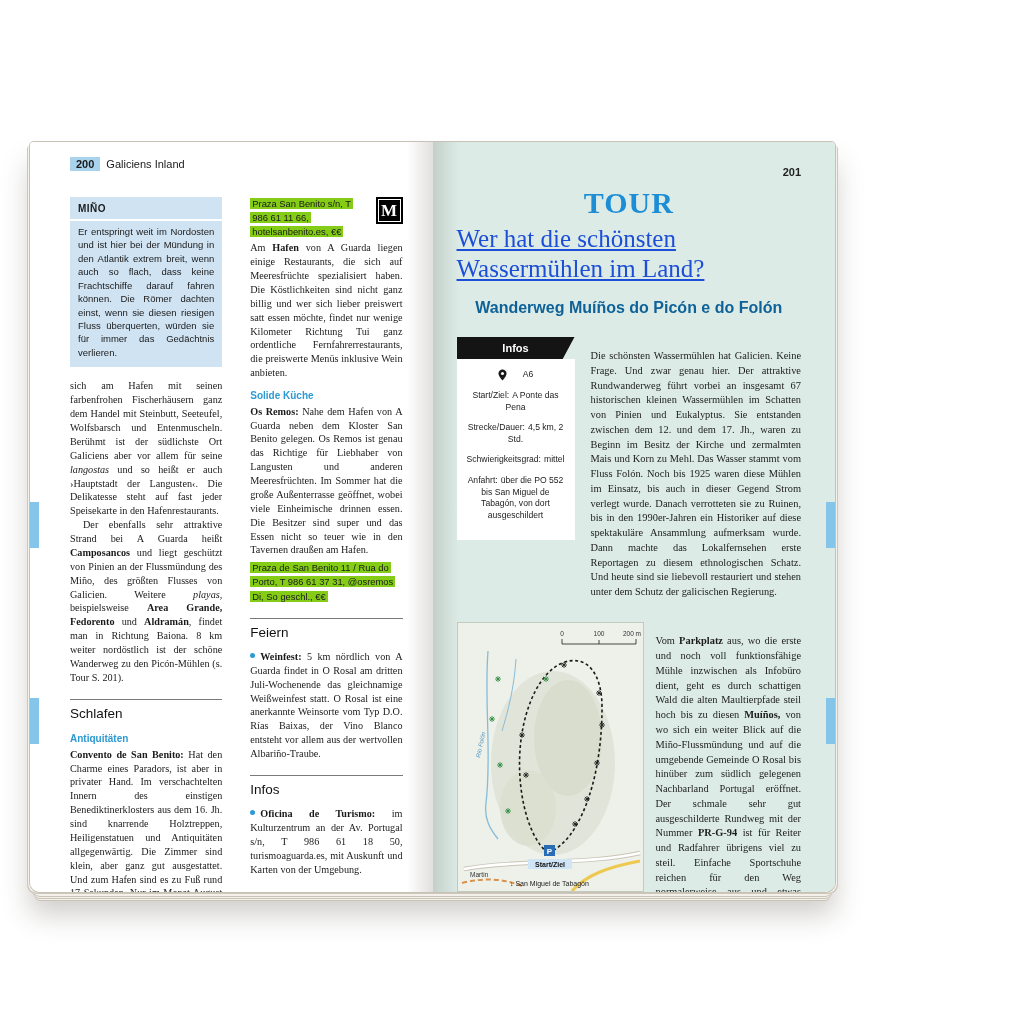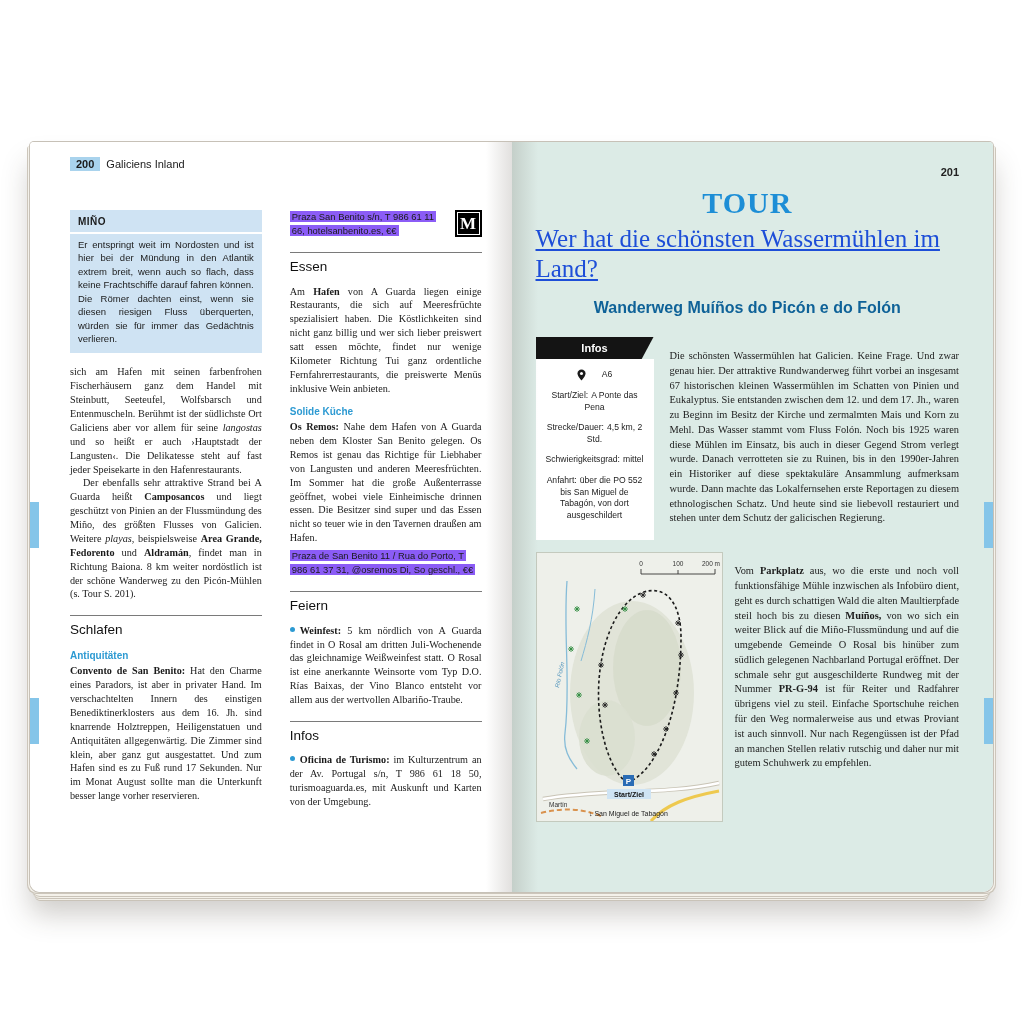--- a/index.html
+++ b/index.html
@@ -1,21 +1,21 @@
 <!DOCTYPE html>
 <html><head>
 <meta charset="utf-8">
 <style>
   html,body{margin:0;padding:0;}
   body{width:1024px;height:1024px;background:#ffffff;position:relative;overflow:hidden;
        font-family:"Liberation Serif", serif;color:#1a1a1a;}
   .b{font-weight:700;} .i{font-style:italic;}
 
   
-  .book{position:absolute;left:30px;top:142px;width:963px;height:750px;
+  .book{position:absolute;left:30px;top:142px;width:805px;height:750px;
         border-radius:4px 4px 10px 10px;background:#fff;
         box-shadow:
           0 0 0 1px #c7c1b7,
           -3px 2px 0 -1px #f4f1ea, -4px 3px 0 -1px #ccc6bb,
            3px 2px 0 -1px #f4f1ea,  4px 3px 0 -1px #ccc6bb,
           0 5px 0 -1px #f4f1ea, 0 6px 0 -1px #c9c3b8,
           0 9px 0 -3px #f4f1ea, 0 10px 0 -3px #c9c3b8,
           0 13px 0 -5px #f4f1ea, 0 14px 0 -5px #c9c3b8,
           0 22px 28px rgba(60,50,40,0.25);}
   .spread{display:flex;height:100%;border-radius:inherit;overflow:hidden;}
@@ -28,34 +28,34 @@
             background:linear-gradient(270deg,rgba(80,70,60,0) 0%,rgba(80,70,60,0.17) 100%);}
   .edge-tab{position:absolute;width:9px;height:46px;background:#85c5e9;}
   .page-left .edge-tab{left:0;}
   .page-right .edge-tab{right:0;}
   .tab-1{top:360px;} .tab-2{top:556px;}
 
   
   .lp{position:absolute;left:40px;right:30px;top:16px;bottom:22px;}
   .running-head{font-family:"Liberation Sans",sans-serif;font-size:11px;}
   .pagenum{font-weight:700;background:#a9d3ed;padding:1px 6px;margin-right:6px;}
-  .cols{display:flex;gap:28px;margin-top:40px;}
+  .cols{display:flex;gap:28px;margin-top:27px;}
   .col{flex:1;min-width:0;font-size:10.2px;line-height:1.36;text-align:justify;}
   .mino{background:#cfe3f3;margin-bottom:12px;font-family:"Liberation Sans",sans-serif;}
   .mino-title{font-weight:700;font-size:10px;letter-spacing:.5px;padding:5px 8px 3px;border-bottom:2px solid #fff;text-align:left;}
   .mino-body{padding:4px 8px 8px;font-size:9.5px;line-height:1.42;text-align:justify;}
   .para{margin:0;}
   .indent{text-indent:13px;}
   .sect{border-top:1px solid #7a7a7a;margin-top:14px;padding-top:5px;margin-bottom:8px;
         font-family:"Liberation Sans",sans-serif;font-size:13.5px;color:#111;text-align:left;}
   .sub{color:#2d9ad2;font-family:"Liberation Sans",sans-serif;font-weight:700;font-size:10px;
        margin:9px 0 2px;text-align:left;}
   .top-row{display:flex;gap:8px;align-items:flex-start;margin-bottom:2px;}
   .contact{font-family:"Liberation Sans",sans-serif;font-size:9.4px;line-height:1.5;text-align:left;flex:1;}
-  .contact span{background:#8b5cf6;padding:0 2px;-webkit-box-decoration-break:clone;box-decoration-break:clone;}
+  .contact span{background:#84cc16;padding:0 2px;-webkit-box-decoration-break:clone;box-decoration-break:clone;}
   .contact.block{margin:4px 0 2px;}
   .logo{flex:0 0 27px;width:27px;height:27px;background:#000;color:#fff;display:flex;align-items:center;justify-content:center;
         font-family:"Liberation Serif",serif;font-weight:700;font-size:17px;
         box-shadow:inset 0 0 0 2px #000, inset 0 0 0 3px #fff;}
   .bullet{display:inline-block;width:5px;height:5px;border-radius:50%;background:#2d9ad2;margin-right:5px;vertical-align:2px;}
 
   
   .rp{position:absolute;left:24px;right:34px;top:16px;bottom:22px;}
   .rp-pagenum{position:absolute;top:8px;right:0;font-family:"Liberation Sans",sans-serif;font-size:11px;font-weight:700;color:#222;}
   .kicker{text-align:center;font-family:"Liberation Serif",serif;font-weight:700;font-size:30px;
@@ -102,21 +102,20 @@
             <div class="sub">Antiquitäten</div>
             <p class="para"><span class="b">Convento de San Benito:</span><span> Hat den Charme eines Paradors, ist aber in privater Hand. Im verschachtelten Innern des einstigen Benediktinerklosters aus dem 16. Jh. sind knarrende Holztreppen, Heiligenstatuen und Antiquitäten allgegenwärtig. Die Zimmer sind klein, aber ganz gut ausgestattet. Und zum Hafen sind es zu Fuß rund 17 Sekunden. Nur im Monat August sollte man die Unterkunft besser lange vorher reservieren.</span></p>
           </div>
 
           <div class="col">
             <div class="top-row">
               <div class="contact"><span>Praza San Benito s/n, T 986 61 11 66, hotelsanbenito.es, €€</span></div>
               <div class="logo">M</div>
             </div>
 
-            <div class="sect">Essen</div>
             <p class="para"><span>Am </span><span class="b">Hafen</span><span> von A Guarda liegen einige Restaurants, die sich auf Meeresfrüchte spezialisiert haben. Die Köstlichkeiten sind nicht ganz billig und wer sich lieber preiswert satt essen möchte, findet nur wenige Kilometer Richtung Tui ganz ordentliche Fernfahrerrestaurants, die preiswerte Menüs inklusive Wein anbieten.</span></p>
 
             <div class="sub">Solide Küche</div>
             <p class="para"><span class="b">Os Remos:</span><span> Nahe dem Hafen von A Guarda neben dem Kloster San Benito gelegen. Os Remos ist genau das Richtige für Liebhaber von Langusten und anderen Meeresfrüchten. Im Sommer hat die große Außenterrasse geöffnet, wobei viele Einheimische drinnen essen. Die Besitzer sind super und das Essen nicht so teuer wie in den Tavernen draußen am Hafen.</span></p>
             <div class="contact block"><span>Praza de San Benito 11 / Rua do Porto, T 986 61 37 31, @osremos Di, So geschl., €€</span></div>
 
             <div class="sect">Feiern</div>
             <p class="para"><span class="bullet"></span><span><span class="b">Weinfest:</span><span> 5 km nördlich von A Guarda findet in O Rosal am dritten Juli-Wochenende das gleichnamige Weißweinfest statt. O Rosal ist eine anerkannte Weinsorte vom Typ D.O. Rías Baixas, der Vino Blanco entsteht vor allem aus der wertvollen Albariño-Traube.</span></span></p>
 
             <div class="sect">Infos</div>

